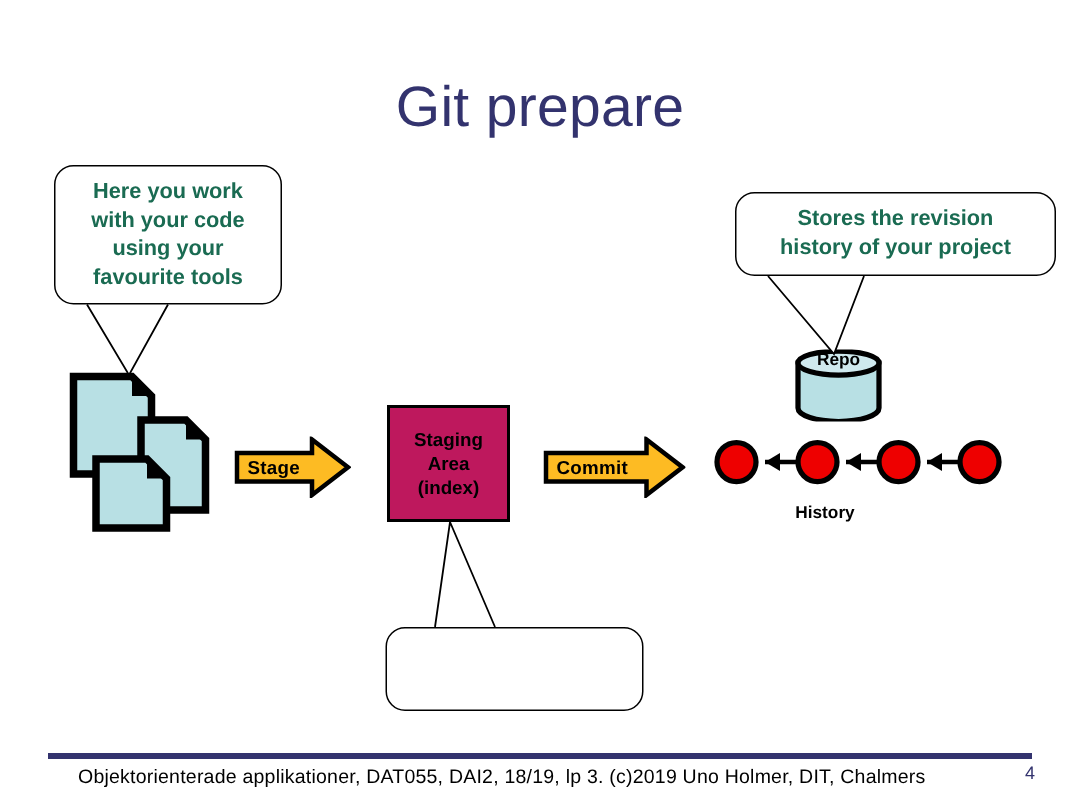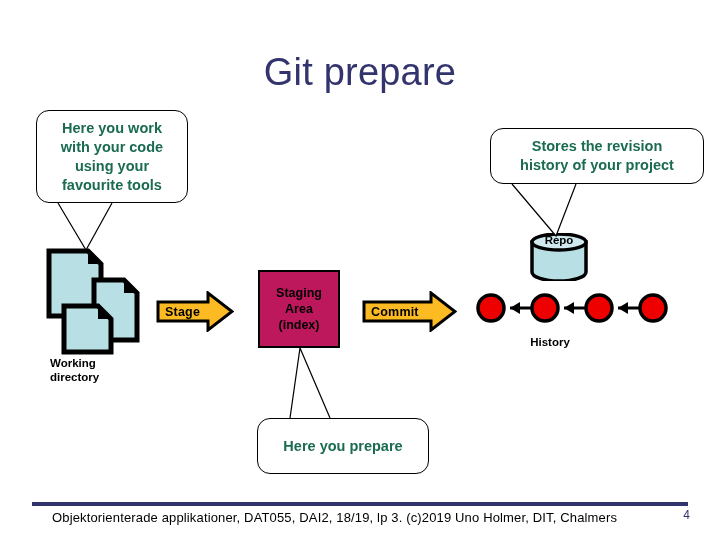--- a/index.html
+++ b/index.html
@@ -248,45 +248,40 @@
 
   <div class="callout" id="callout-repo">
     <div>
       <div class="callout-line">Stores the revision</div>
       <div class="callout-line">history of your project</div>
     </div>
   </div>
 
   <div class="callout" id="callout-prepare">
     <div>
-      <div class="callout-line">Here you prepare</div>
     </div>
   </div>
 
   <svg id="working-dir" width="130" height="108" viewBox="0 0 130 108">
 
     <g>
       <path d="M3,3 L42,3 L55,16 L55,68 L3,68 Z" fill="#b8e0e4" stroke="#000000" stroke-width="5" stroke-linejoin="miter"></path>
       <path d="M42,3 L55,16 L42,16 Z" fill="#000000"></path>
     </g>
 
     <g>
       <path d="M48,32 L78,32 L91,45 L91,92 L48,92 Z" fill="#b8e0e4" stroke="#000000" stroke-width="5" stroke-linejoin="miter"></path>
       <path d="M78,32 L91,45 L78,45 Z" fill="#000000"></path>
     </g>
 
     <g>
       <path d="M18,58 L52,58 L65,71 L65,104 L18,104 Z" fill="#b8e0e4" stroke="#000000" stroke-width="5" stroke-linejoin="miter"></path>
       <path d="M52,58 L65,71 L52,71 Z" fill="#000000"></path>
     </g>
   </svg>
-  <div id="working-dir-label">
-    <div>Working</div>
-    <div>directory</div>
-  </div>
 
   <div class="arrow-block" id="arrow-stage">
     <svg width="78" height="41" viewBox="0 0 78 41">
       <polygon points="2,11 52,11 52,2 76,20.5 52,39 52,30 2,30" fill="#fdbb23" stroke="#000000" stroke-width="3" stroke-linejoin="miter"></polygon>
     </svg>
     <div class="arrow-label">Stage</div>
   </div>
 
   <div id="staging-area">
     <div class="sa-line">Staging</div>

